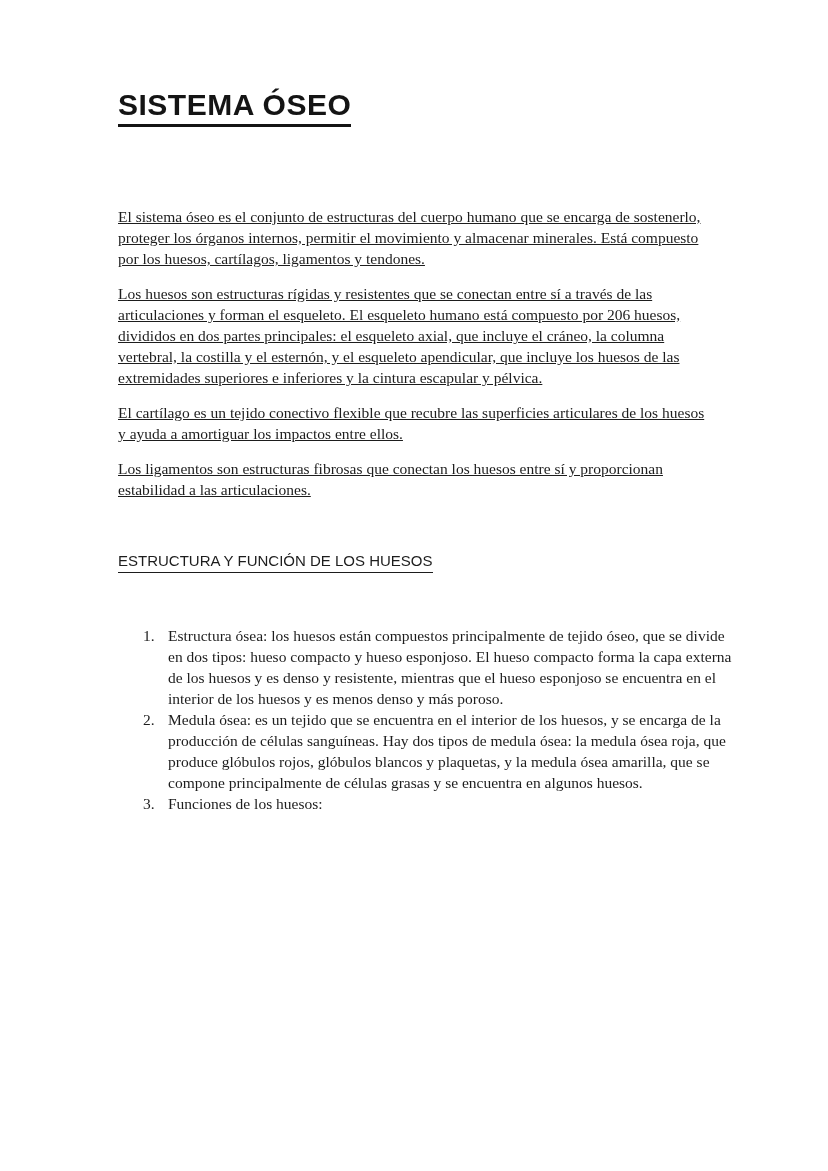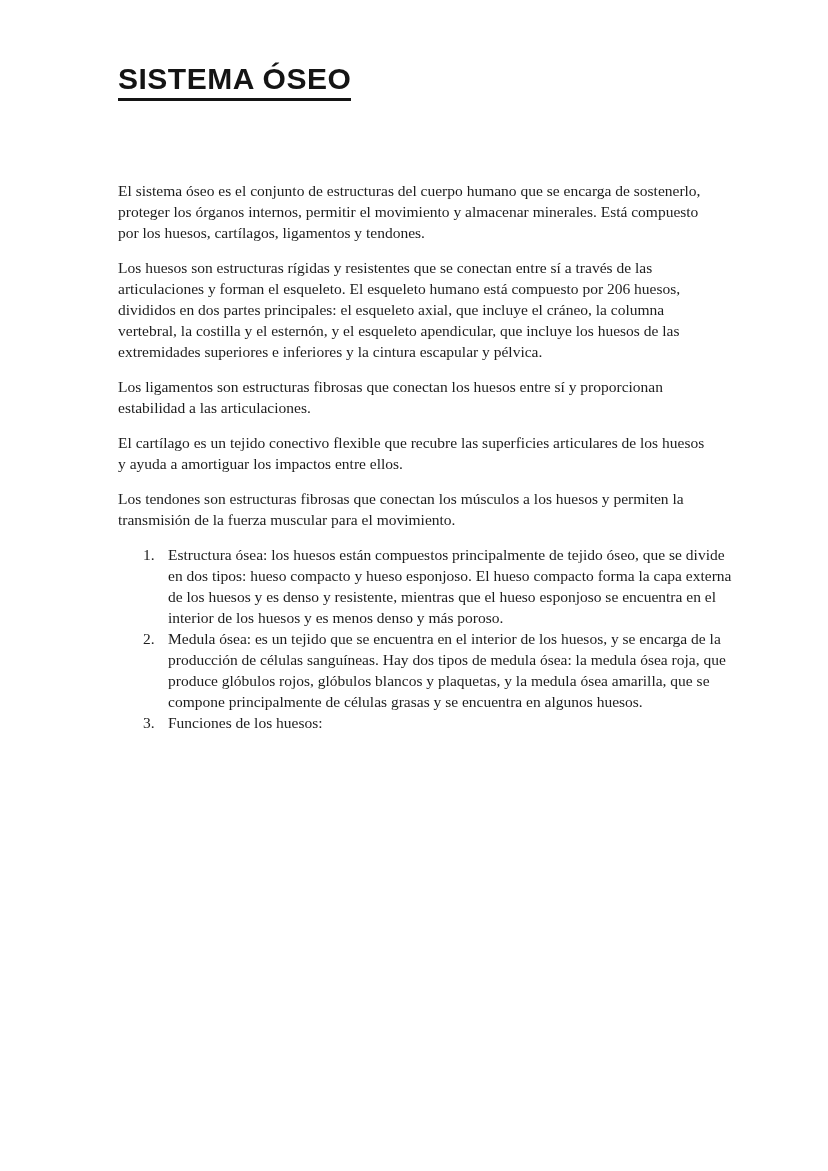--- a/index.html
+++ b/index.html
@@ -8,21 +8,21 @@
     background: #ffffff;
   }
   .page {
     position: relative;
     width: 828px;
     height: 1171px;
     background: #ffffff;
     color: #1d1d1d;
     overflow: hidden;
     box-sizing: border-box;
-    padding: 61px 114px 0 118px;
+    padding: 87px 114px 0 118px;
     font-family: "Liberation Serif", serif;
   }
   .doc-title {
     margin: 0 0 79px 0;
     font-family: "Liberation Sans", sans-serif;
     font-weight: 700;
     font-size: 30px;
     line-height: 36px;
     letter-spacing: 0.5px;
     color: #141414;
@@ -32,20 +32,21 @@
     border-bottom: 3px solid #141414;
     padding-bottom: 1px;
   }
   .body-text {
     width: 596px;
     font-size: 15.5px;
     line-height: 21px;
   }
   .body-text p {
     margin: 0 0 14px 0;
+    text-decoration: underline;
   }
   .section-heading {
     margin: 50px 0 52px 0;
     font-family: "Liberation Sans", sans-serif;
     font-weight: 400;
     font-size: 15px;
     line-height: 21px;
     color: #1d1d1d;
   }
   .section-heading .underlined {
@@ -75,25 +76,25 @@
 </head>
 <body>
 
 <div class="page">
 
   <h1 class="doc-title"><span class="underlined">SISTEMA ÓSEO</span></h1>
 
   <div class="body-text">
     <p>El sistema óseo es el conjunto de estructuras del cuerpo humano que se encarga de sostenerlo, proteger los órganos internos, permitir el movimiento y almacenar minerales. Está compuesto por los huesos, cartílagos, ligamentos y tendones.</p>
     <p>Los huesos son estructuras rígidas y resistentes que se conectan entre sí a través de las articulaciones y forman el esqueleto. El esqueleto humano está compuesto por 206 huesos, divididos en dos partes principales: el esqueleto axial, que incluye el cráneo, la columna vertebral, la costilla y el esternón, y el esqueleto apendicular, que incluye los huesos de las extremidades superiores e inferiores y la cintura escapular y pélvica.</p>
+    <p>El cartílago es un tejido conectivo flexible que recubre las superficies articulares de los huesos y ayuda a amortiguar los impactos entre ellos.</p>
     <p>Los ligamentos son estructuras fibrosas que conectan los huesos entre sí y proporcionan estabilidad a las articulaciones.</p>
-    <p>El cartílago es un tejido conectivo flexible que recubre las superficies articulares de los huesos y ayuda a amortiguar los impactos entre ellos.</p>
-    <p>Los tendones son estructuras fibrosas que conectan los músculos a los huesos y permiten la transmisión de la fuerza muscular para el movimiento.</p>
   </div>
 
+  <h2 class="section-heading"><span class="underlined">ESTRUCTURA Y FUNCIÓN DE LOS HUESOS</span></h2>
 
   <div class="body-text">
 
     <ol class="numbered-list">
       <li>
         <span class="num">1.</span>
         <span>Estructura ósea: los huesos están compuestos principalmente de tejido óseo, que se divide en dos tipos: hueso compacto y hueso esponjoso. El hueso compacto forma la capa externa de los huesos y es denso y resistente, mientras que el hueso esponjoso se encuentra en el interior de los huesos y es menos denso y más poroso.</span>
       </li>
       <li>
         <span class="num">2.</span>

